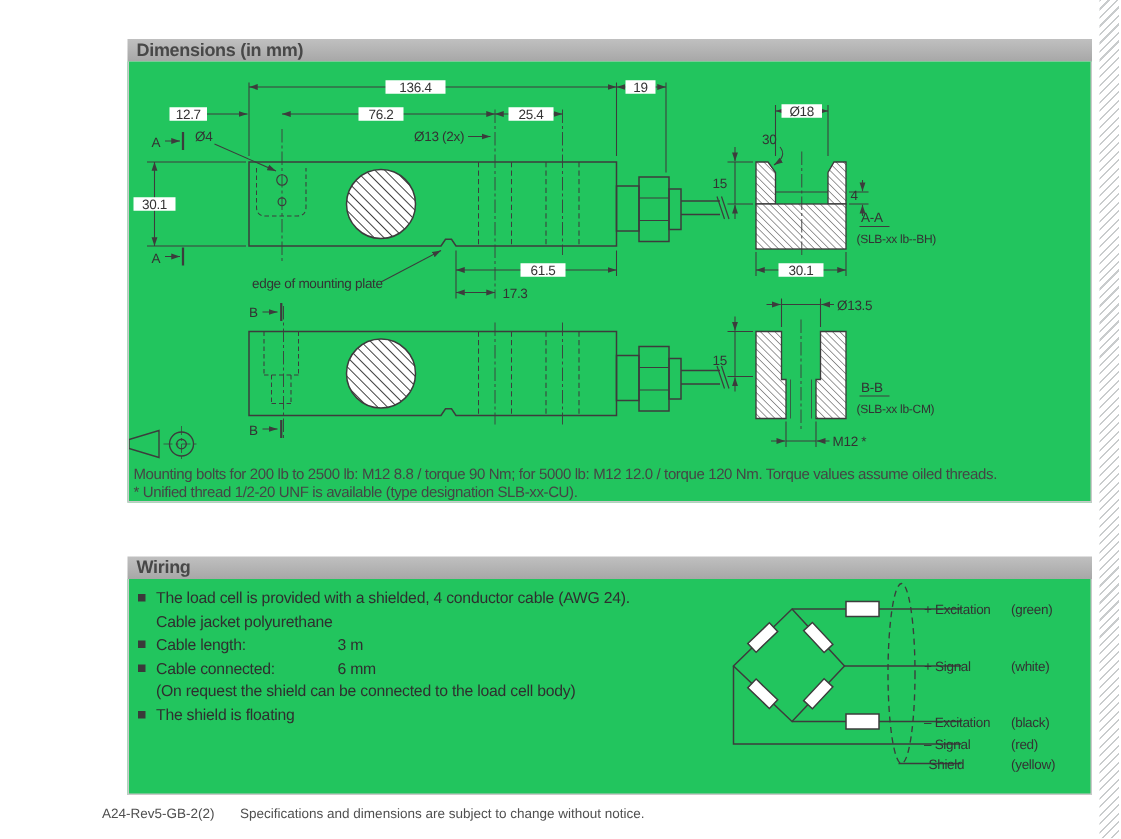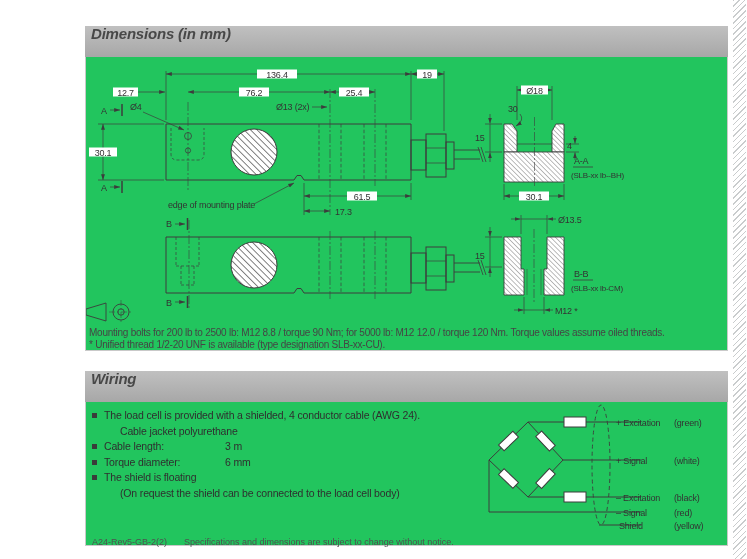--- a/index.html
+++ b/index.html
@@ -1,32 +1,32 @@
 <!DOCTYPE html>
 <html><head>
 <meta charset="utf-8">
 <style>
   html,body{margin:0;padding:0;background:#fff;}
   .page{position:relative;width:747px;height:559px;background:#ffffff;overflow:hidden;
         font-family:"Liberation Sans",sans-serif;}
   .hatch-band{position:absolute;left:733px;top:0;width:13px;height:559px;
         background:repeating-linear-gradient(135deg,#c9cccd 0 1px,#ffffff 1px 4px);}
   .panel{position:absolute;left:85px;width:643px;}
-  .bar{height:31px;background:linear-gradient(#c0c0c0,#a7a7a7);color:#484848;font-weight:bold;
-       font-size:15px;line-height:15px;padding-left:6px;box-sizing:border-box;letter-spacing:-0.2px;font-style:italic;}
+  .bar{height:15px;background:linear-gradient(#c0c0c0,#a7a7a7);color:#484848;font-weight:bold;
+       font-size:12px;line-height:15px;padding-left:6px;box-sizing:border-box;letter-spacing:-0.2px;}
   .box{position:relative;border:1px solid #c9c9c9;border-top:none;background:#22c55e;box-sizing:border-box;}
   .dsvg{position:absolute;left:0;top:0;}
   .wsvg{position:absolute;left:383px;top:0;}
   .fn{position:absolute;left:3px;font-size:10px;color:#454545;white-space:nowrap;letter-spacing:-0.25px;}
   .bullets{position:absolute;left:6px;top:6px;font-size:10.5px;color:#2f2f2f;letter-spacing:-0.15px;}
   .brow{line-height:15.5px;white-space:nowrap;}
   .sq{display:inline-block;width:5px;height:5px;background:#3a3a3a;margin-right:7px;vertical-align:1px;}
-  .cont{margin-left:28px;}
+  .cont{margin-left:12px;}
   .blabel{display:inline-block;width:121px;}
-  .footer{position:absolute;top:537px;left:92px;font-size:9px;color:#4f4f4f;white-space:nowrap;}
+  .footer{position:absolute;top:537px;left:68px;font-size:9px;color:#4f4f4f;white-space:nowrap;}
   .footer .code{margin-right:17px;}
   svg text{font-family:"Liberation Sans",sans-serif;fill:#333;letter-spacing:-0.2px;}
 </style>
 </head>
 <body>
 
 <div class="page">
   <div class="hatch-band"></div>
 
   <section class="panel" style="top:26px">
@@ -257,27 +257,27 @@
         <div class="brow">
           <span class="sq"></span><span>The load cell is provided with a shielded, 4 conductor cable (AWG 24).</span>
         </div>
         <div class="brow cont">
           <span>Cable jacket polyurethane</span>
         </div>
         <div class="brow">
           <span class="sq"></span><span class="blabel">Cable length:</span><span>3 m</span>
         </div>
         <div class="brow">
-          <span class="sq"></span><span class="blabel">Torque diameter:</span><span>6 mm</span>
+          <span class="sq"></span><span class="blabel">Cable connected:</span><span>6 mm</span>
+        </div>
+        <div class="brow cont">
+          <span>(On request the shield can be connected to the load cell body)</span>
         </div>
         <div class="brow">
           <span class="sq"></span><span>The shield is floating</span>
-        </div>
-        <div class="brow cont">
-          <span>(On request the shield can be connected to the load cell body)</span>
         </div>
       </div>
 
       <svg class="wsvg" width="260" height="138" viewBox="0 0 260 138">
         <g stroke="#3c3c3c" fill="none" stroke-width="1">
           <path d="M59,20 L94,58 L59,95 L20,58 Z"></path>
           <rect x="29.5" y="35" width="20" height="8" transform="rotate(-44 39.5 39)" fill="#fff"></rect>
           <rect x="66.5" y="35" width="20" height="8" transform="rotate(47 76.5 39)" fill="#fff"></rect>
           <rect x="29.5" y="72.5" width="20" height="8" transform="rotate(44 39.5 76.5)" fill="#fff"></rect>
           <rect x="66.5" y="72.5" width="20" height="8" transform="rotate(-47 76.5 76.5)" fill="#fff"></rect>

